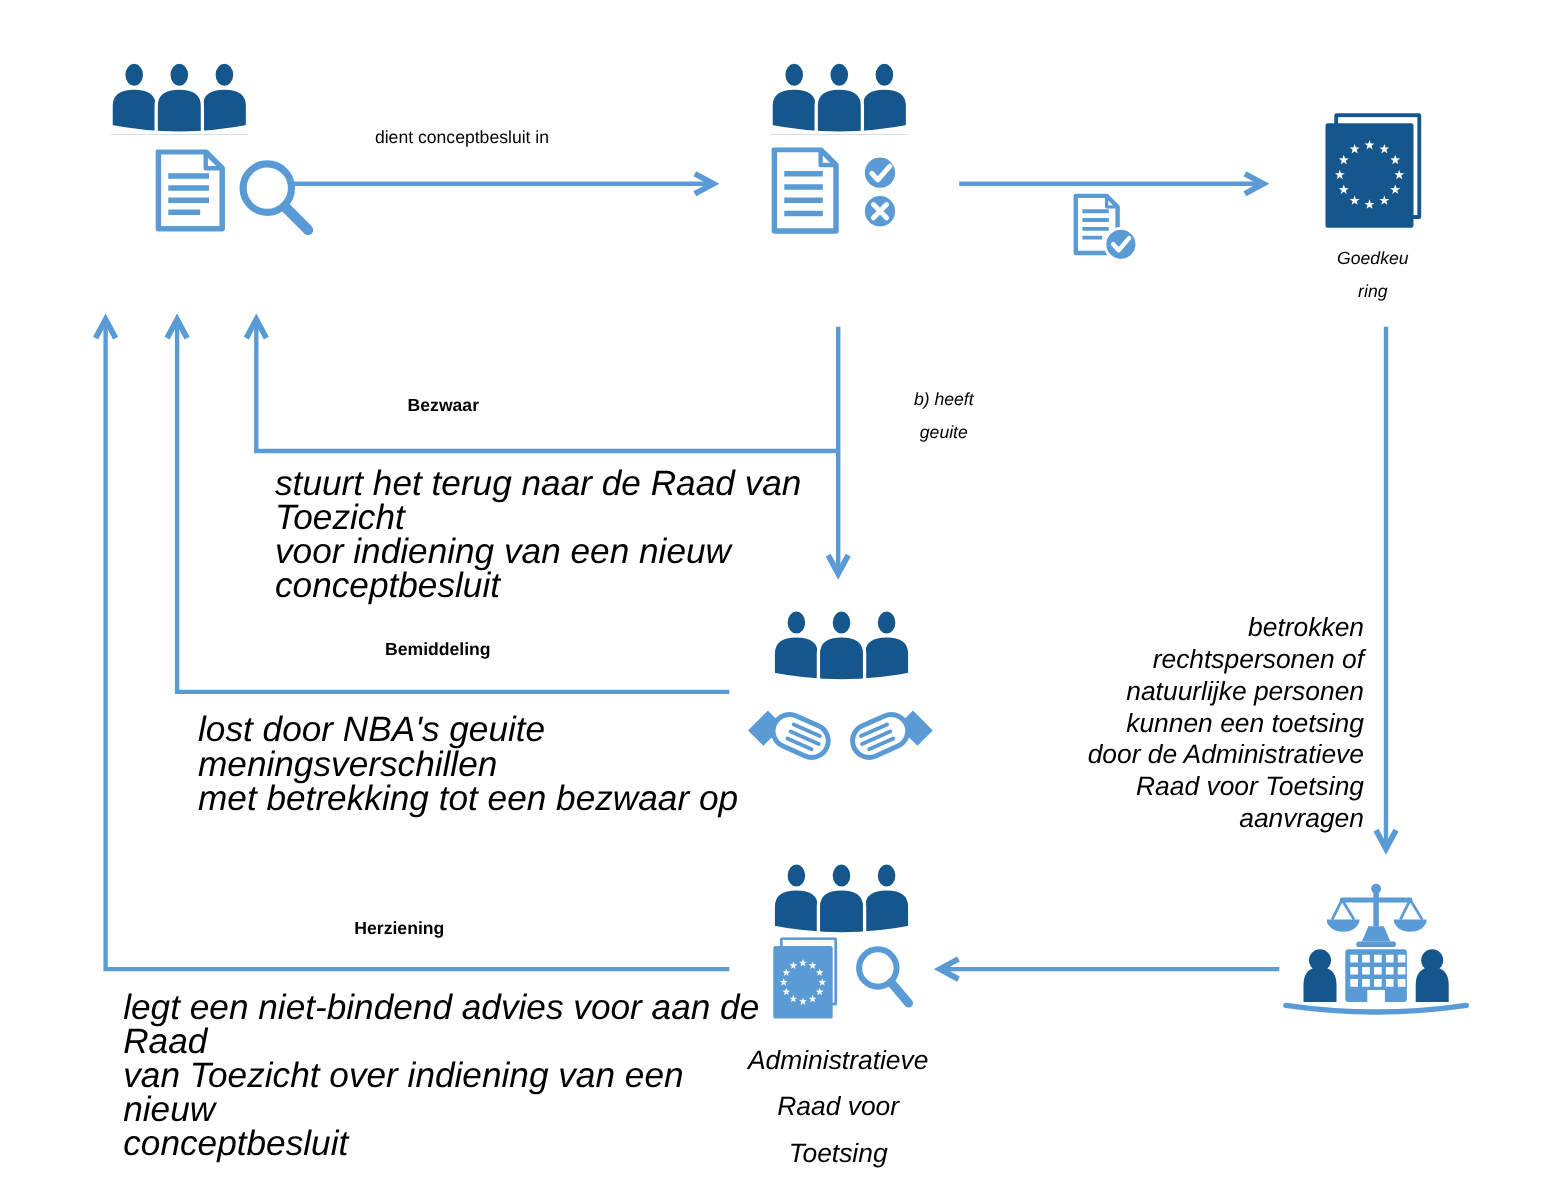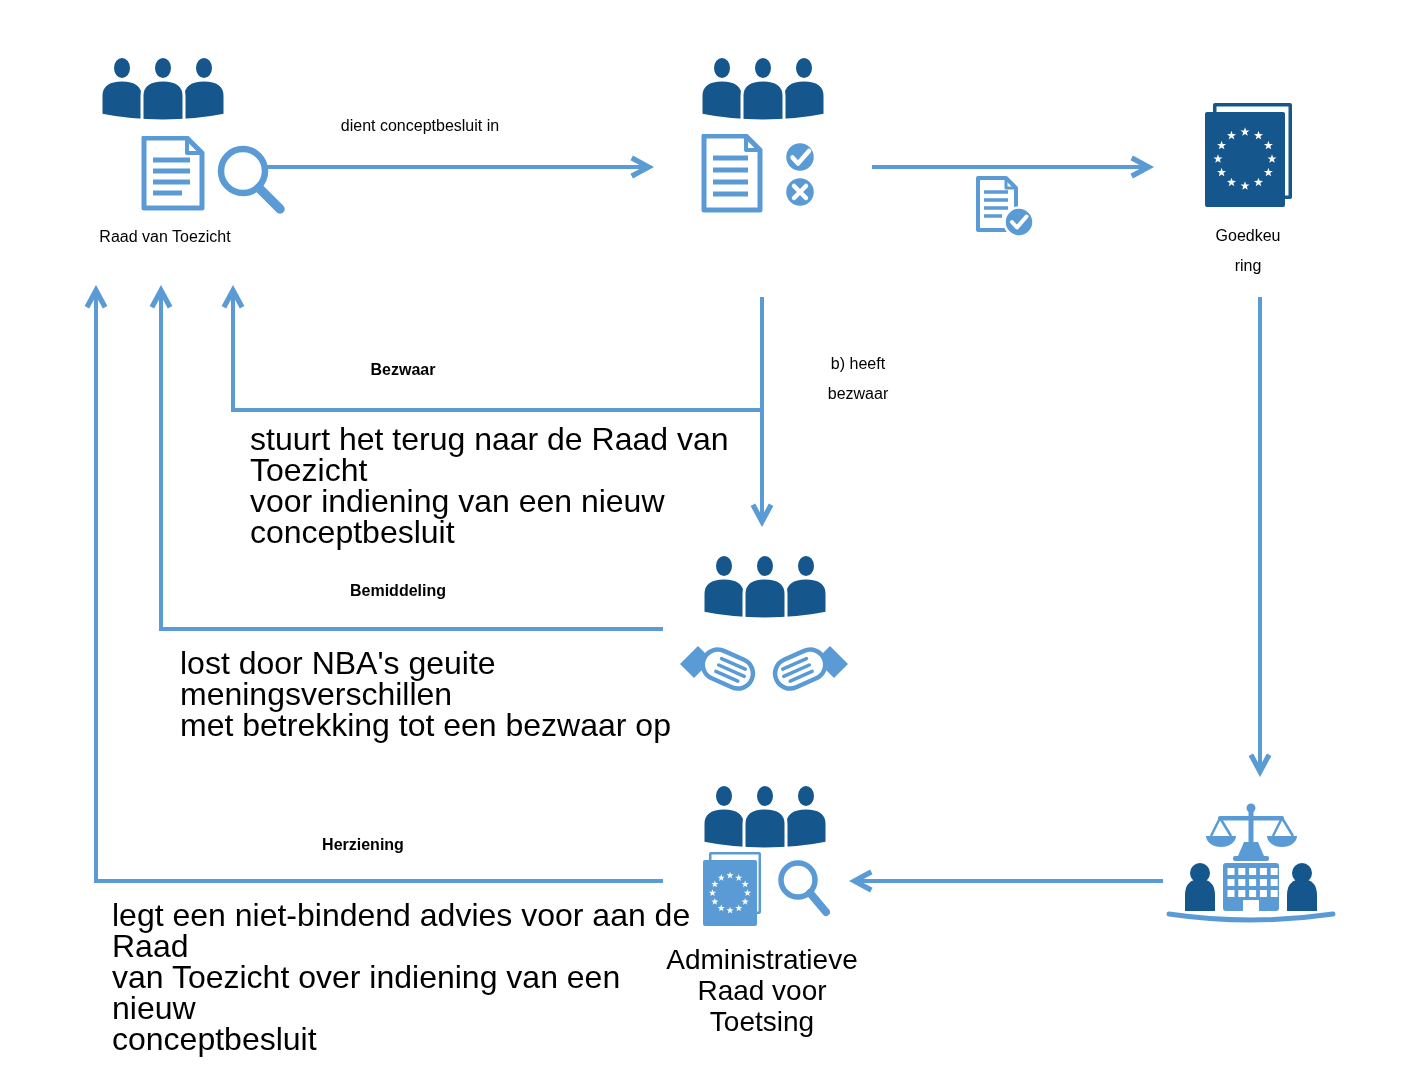--- a/index.html
+++ b/index.html
@@ -10,21 +10,21 @@
   html,body{margin:0;padding:0;background:#fff;}
   .canvas{
     position:relative;width:1416px;height:1082px;background:#fff;overflow:hidden;
     font-family:"Liberation Sans", sans-serif;color:var(--text);
   }
   .abs{position:absolute;}
   .lbl{font-size:16px;line-height:30px;color:var(--text);}
   .ctr{text-align:center;}
   .rgt{text-align:right;}
   .bold{font-weight:700;}
-  .pre{white-space:pre-line;}
+  .pre{white-space:pre-line;font-style:italic;}
   .desc{font-size:32px;line-height:31px;}
   svg{display:block;}
   .fill-dark{fill:var(--dark-blue);}
   .fill-light{fill:var(--light-blue);}
   .fill-white{fill:#ffffff;}
   .stroke-light{stroke:var(--light-blue);}
   .stroke-white{stroke:#ffffff;}
   .no-fill{fill:none;}
   .connector{stroke:var(--light-blue);stroke-width:4;fill:none;}
 </style>
@@ -69,21 +69,20 @@
   </svg>
 
   <svg class="abs" style="left:140px;top:136px" width="155" height="78" viewBox="0 0 155 78">
     <path d="M4,2 H47 L62,17 V72 H4 Z" class="fill-white stroke-light" stroke-width="5" stroke-linejoin="round"></path>
     <path d="M47,2 V17 H62" class="no-fill stroke-light" stroke-width="4" stroke-linejoin="round"></path>
     <path d="M13,24 H50 M13,35 H50 M13,46 H50 M13,57 H42" class="no-fill stroke-light" stroke-width="5"></path>
     <circle cx="103" cy="35" r="22" class="no-fill stroke-light" stroke-width="6.5"></circle>
     <path d="M119,52 L140,73" class="no-fill stroke-light" stroke-width="9.5" stroke-linecap="round"></path>
   </svg>
 
-  <div class="abs lbl ctr" style="left:40px;top:222px;width:250px">Raad van Toezicht</div>
 
   <div class="abs lbl ctr" style="left:270px;top:111px;width:300px">dient conceptbesluit in</div>
 
   <svg class="abs" style="left:698px;top:56px" width="130" height="66" viewBox="0 0 130 66">
     <g class="fill-dark stroke-white" stroke-width="3">
       <use href="#person" x="24" y="27"></use>
       <use href="#person" x="106" y="27"></use>
       <use href="#person" x="65" y="27"></use>
     </g>
     <path d="M0,66 L0,57 Q65,70 130,57 L130,66 Z" class="fill-white"></path>
@@ -126,36 +125,43 @@
       <use href="#star" transform="translate(18,59) scale(0.95)"></use>
       <use href="#star" transform="translate(21.6,45.5) scale(0.95)"></use>
       <use href="#star" transform="translate(31.5,35.6) scale(0.95)"></use>
     </g>
   </svg>
 
   <div class="abs lbl ctr pre" style="left:1173px;top:221px;width:150px">Goedkeu
 ring</div>
 
   <div class="abs lbl ctr pre" style="left:788px;top:349px;width:140px">b) heeft
-bezwaar</div>
+geuite</div>
 
   <div class="abs lbl ctr bold" style="left:253px;top:355px;width:300px">Bezwaar</div>
   <div class="abs desc pre" style="left:250px;top:424px;width:560px">stuurt het terug naar de Raad van Toezicht
 voor indiening van een nieuw
 conceptbesluit</div>
 
   <div class="abs lbl ctr bold" style="left:248px;top:576px;width:300px">Bemiddeling</div>
   <div class="abs desc pre" style="left:180px;top:648px;width:560px">lost door NBA's geuite meningsverschillen
 met betrekking tot een bezwaar op</div>
 
   <div class="abs lbl ctr bold" style="left:213px;top:830px;width:300px">Herziening</div>
   <div class="abs desc pre" style="left:112px;top:900px;width:600px">legt een niet-bindend advies voor aan de Raad
 van Toezicht over indiening van een nieuw
 conceptbesluit</div>
 
+  <div class="abs rgt pre" style="left:900px;top:556px;width:340px;font-size:24px;line-height:29px">betrokken
+rechtspersonen of
+natuurlijke personen
+kunnen een toetsing
+door de Administratieve
+Raad voor Toetsing
+aanvragen</div>
 
   <svg class="abs" style="left:700px;top:554px" width="130" height="66" viewBox="0 0 130 66">
     <g class="fill-dark stroke-white" stroke-width="3">
       <use href="#person" x="24" y="27"></use>
       <use href="#person" x="106" y="27"></use>
       <use href="#person" x="65" y="27"></use>
     </g>
     <path d="M0,66 L0,57 Q65,70 130,57 L130,66 Z" class="fill-white"></path>
   </svg>
 
@@ -199,21 +205,21 @@
       <use href="#star" transform="translate(21.25,56.16) scale(0.75)"></use>
       <use href="#star" transform="translate(14.84,49.75) scale(0.75)"></use>
       <use href="#star" transform="translate(12.5,41) scale(0.75)"></use>
       <use href="#star" transform="translate(14.84,32.25) scale(0.75)"></use>
       <use href="#star" transform="translate(21.25,25.84) scale(0.75)"></use>
     </g>
     <circle cx="98" cy="28" r="17" class="no-fill stroke-light" stroke-width="5.5"></circle>
     <path d="M110,41 L126,60" class="no-fill stroke-light" stroke-width="8" stroke-linecap="round"></path>
   </svg>
 
-  <div class="abs ctr pre" style="left:662px;top:944px;width:200px;font-size:28px;line-height:31px">Administratieve
+  <div class="abs ctr pre" style="left:662px;top:944px;width:200px;font-size:24px;line-height:42px">Administratieve
 Raad voor
 Toetsing</div>
 
   <svg class="abs" style="left:1163px;top:800px" width="180" height="135" viewBox="0 0 180 135">
 
     <g class="fill-light">
       <circle cx="88" cy="8" r="4.5"></circle>
       <rect x="85.5" y="10" width="5" height="32"></rect>
       <rect x="55" y="16" width="66" height="4.5" rx="2"></rect>
       <path d="M57,18 L48,36 M57,18 L68,36 M119,18 L110,36 M119,18 L130,36" class="no-fill stroke-light" stroke-width="2.5"></path>

